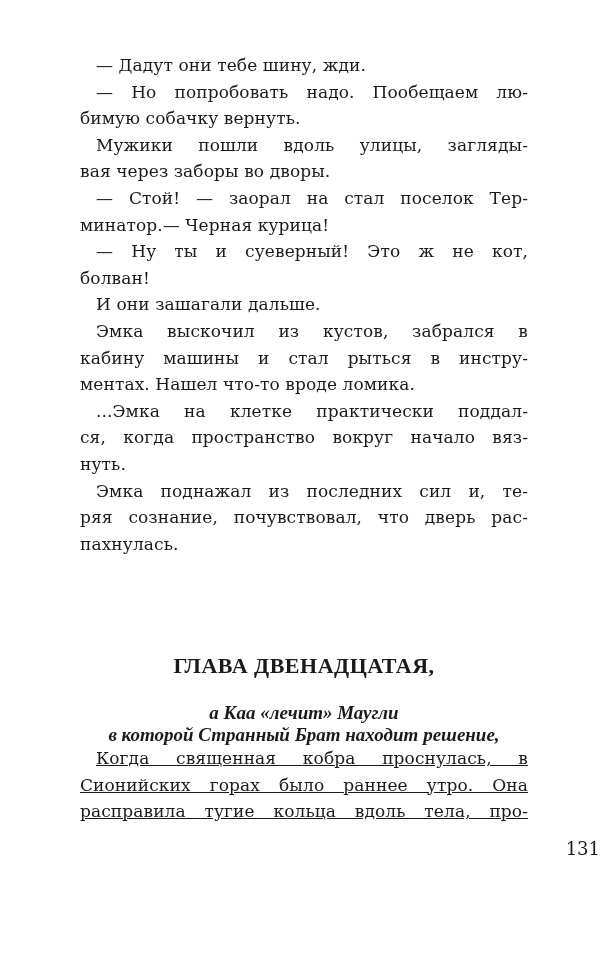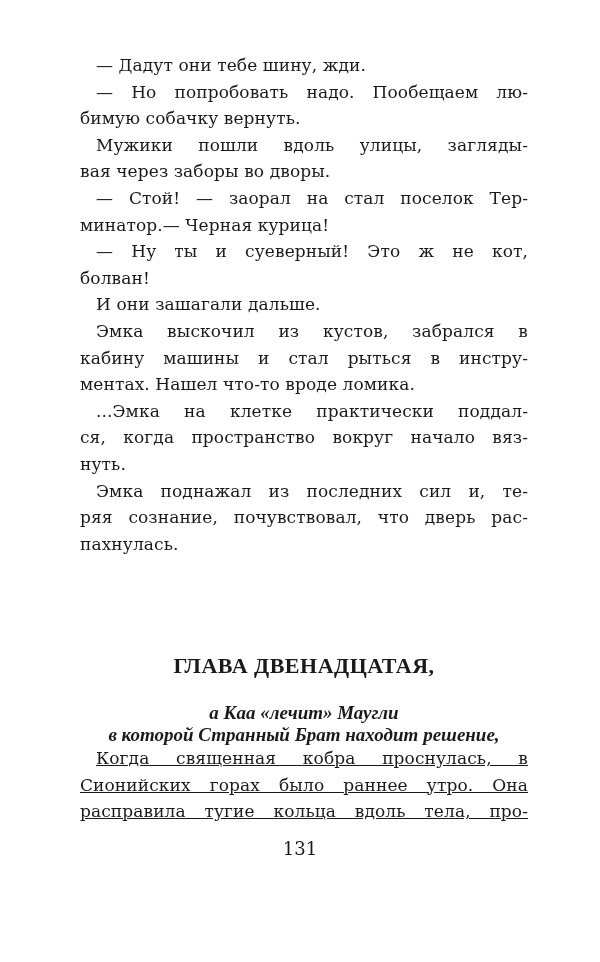--- a/index.html
+++ b/index.html
@@ -11,21 +11,21 @@
   .line.last { text-align-last:left; }
   .line.indent { padding-left:16px; }
   .heading { position:absolute; left:80px; width:448px; text-align:center; }
   .h-title { top:653px; font-family:"Liberation Serif", serif; font-weight:bold;
              font-size:22px; letter-spacing:0.5px; }
   .h-sub { font-family:"Liberation Serif", serif; font-style:italic; font-weight:bold;
            font-size:19px; line-height:22px; }
   .h-sub1 { top:680px;margin-top:44px; }
   .h-sub2 { top:702px; }
   .page2 { position:absolute; left:80px; top:745px; width:448px;text-decoration:underline; }
-  .folio { position:absolute; top:838px; left:0; width:600px; text-align:center;
+  .folio { position:absolute; top:838px; left:0; width:600px; text-align:right;
            font-size:18px; }
 </style>
 </head>
 <body>
 
 <div class="page" id="body-text">
     <div class="line indent last">— Дадут они тебе шину, жди.</div>
     <div class="line indent">— Но попробовать надо. Пообещаем лю-</div>
     <div class="line last">бимую собачку вернуть.</div>
     <div class="line indent">Мужики пошли вдоль улицы, загляды-</div>

